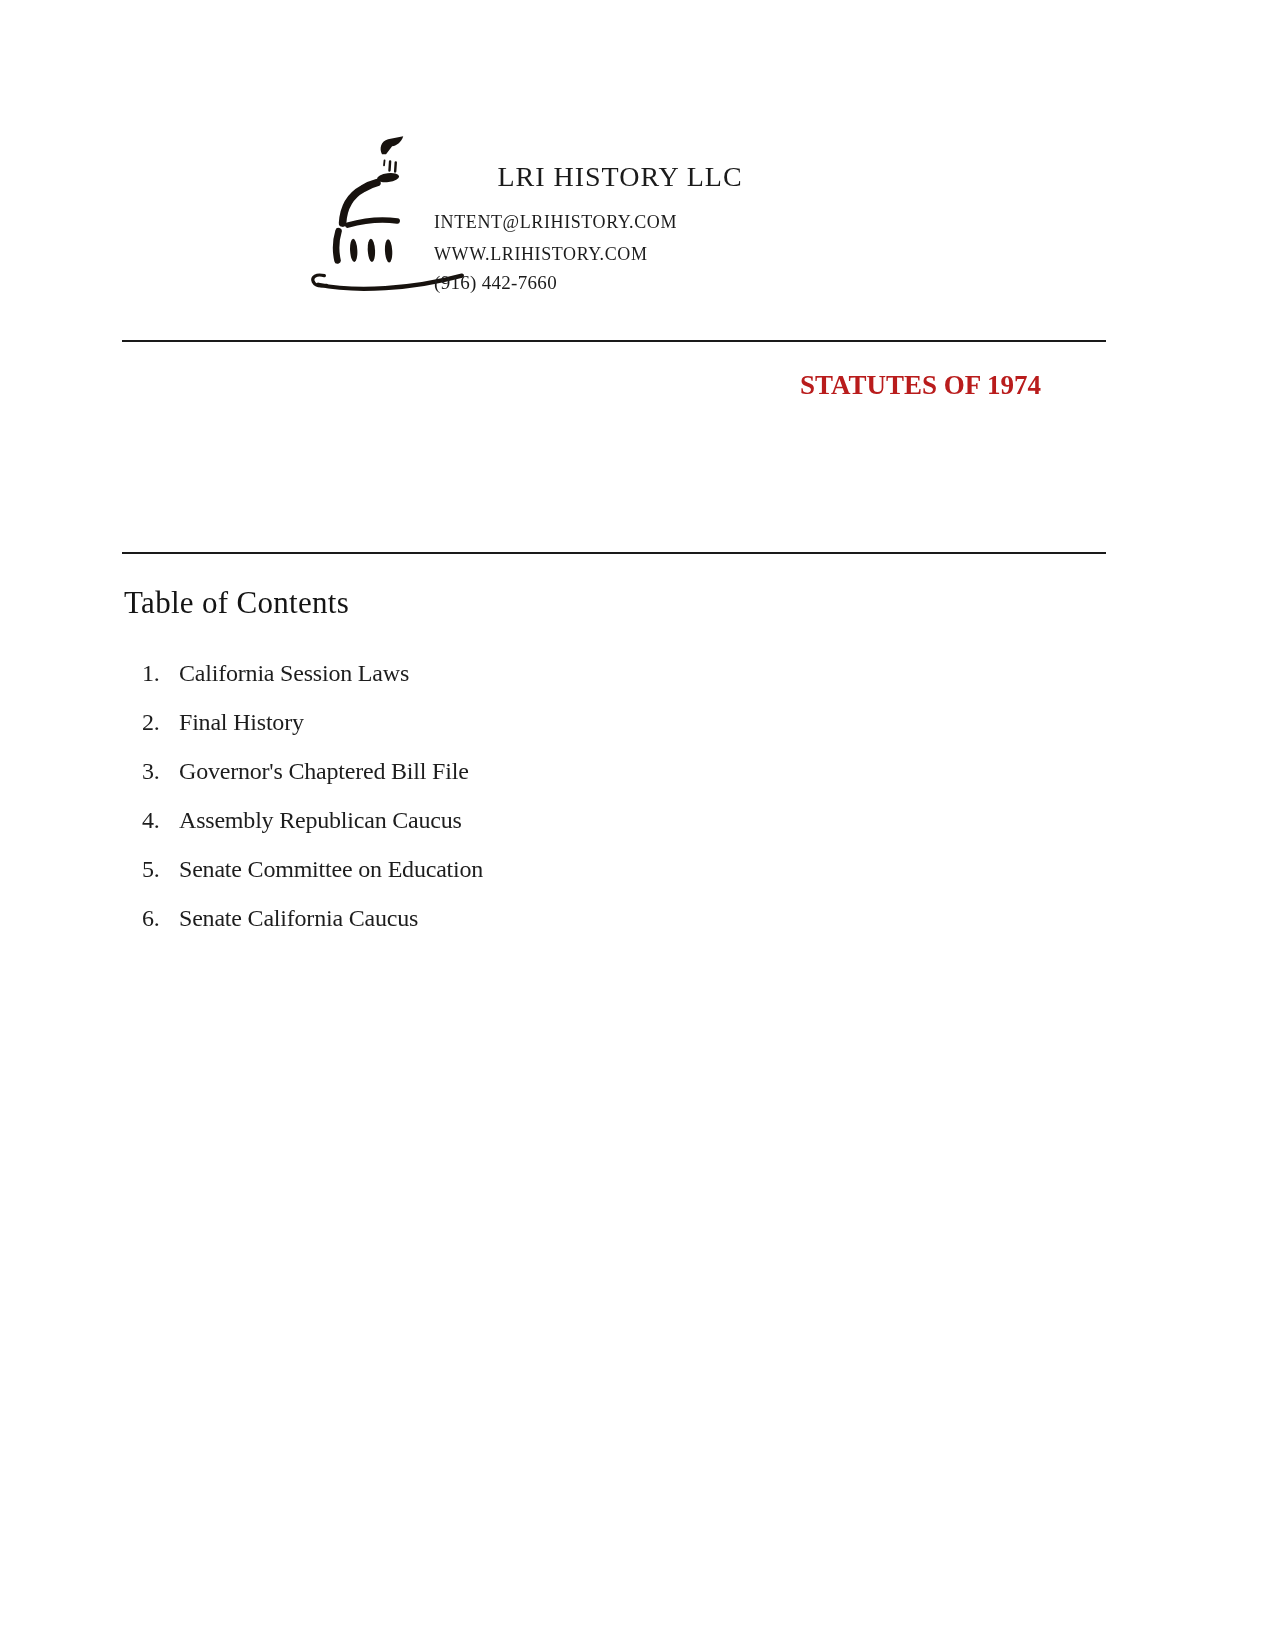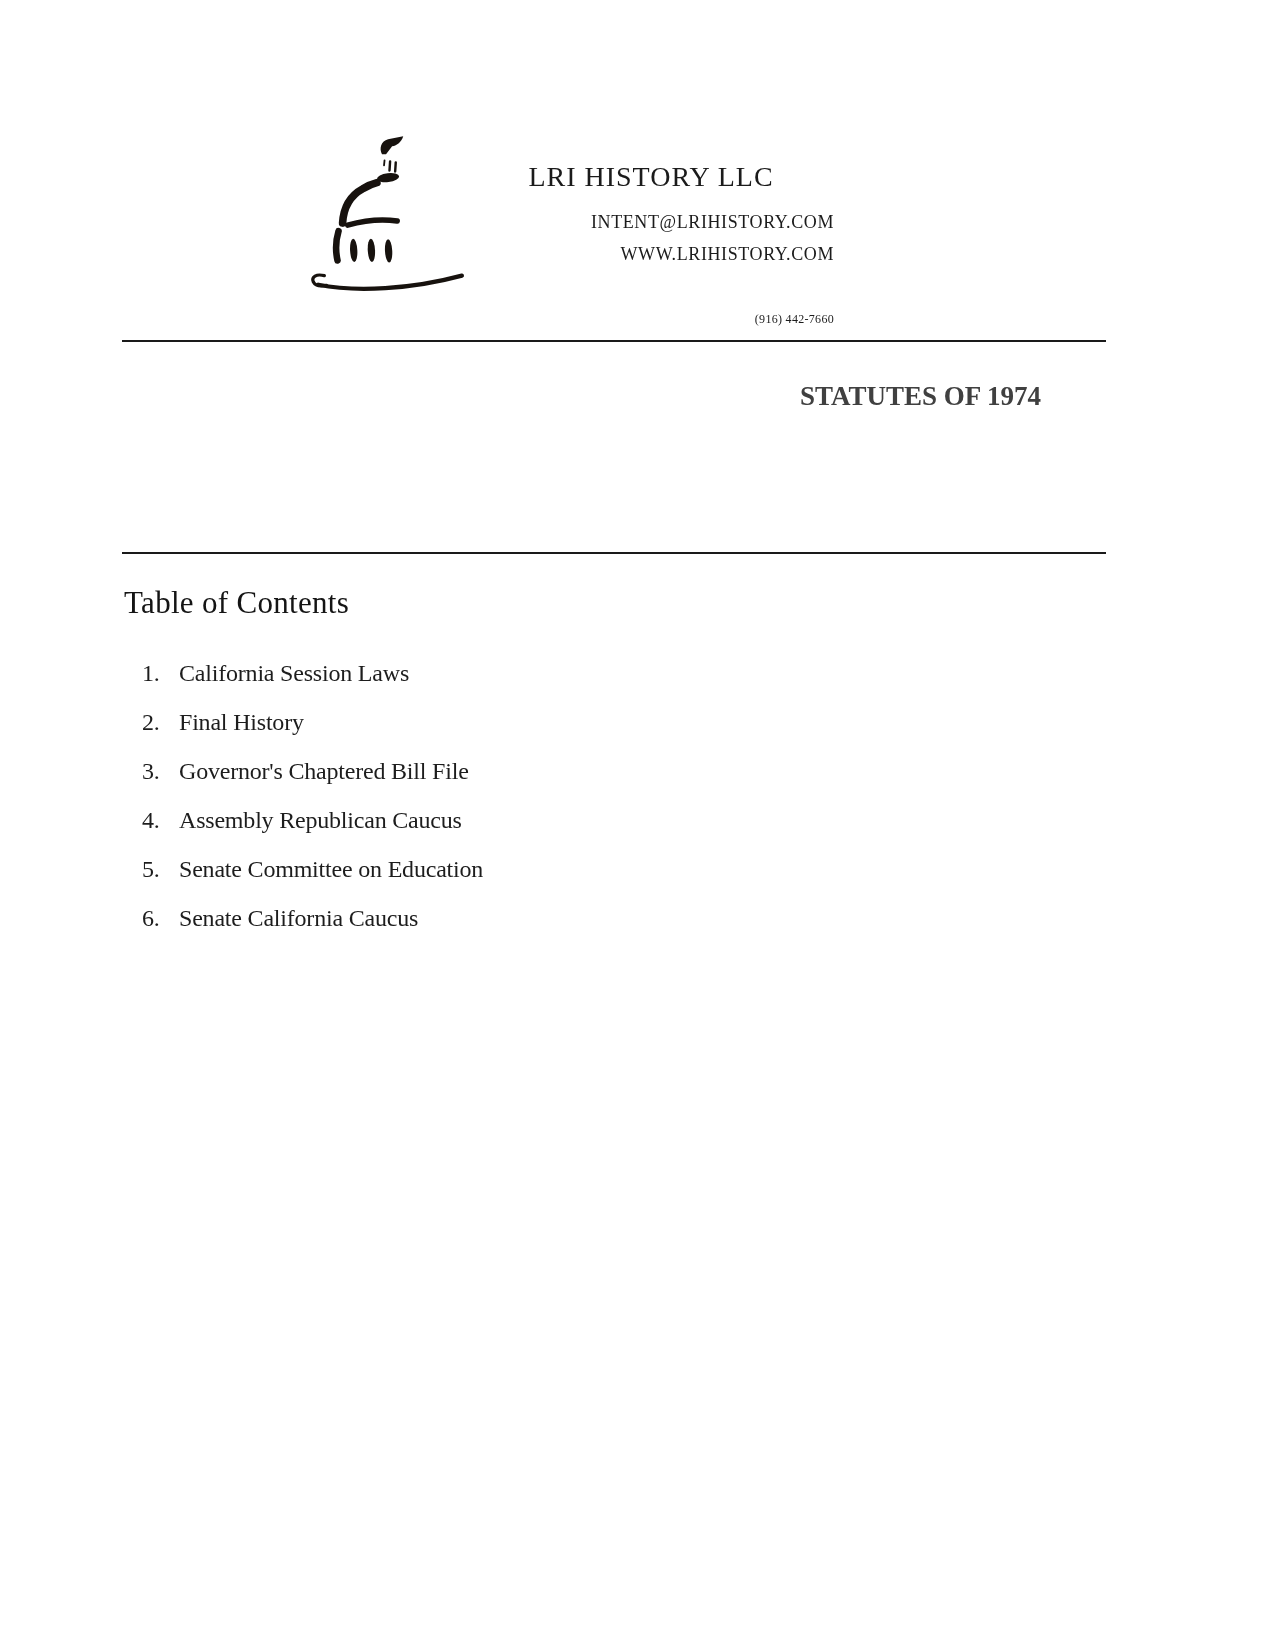--- a/index.html
+++ b/index.html
@@ -9,45 +9,45 @@
     position:relative;
     font-family:"Liberation Serif","DejaVu Serif",serif;
     color:#1c1c1c;
     overflow:hidden;
   }
   .abs { position:absolute; }
 
   
   .logo-wrap { left:290px; top:124px; width:182px; height:182px; }
   .company-name {
-    left:451px; top:161px; width:400px;
+    left:420px; top:161px; width:400px;
     text-align:center; font-size:28px; letter-spacing:1px;
     color:#1b1b1b; white-space:nowrap;
   }
   .contact-line {
-    left:434px; width:400px; text-align:right;
+    left:434px; width:400px; text-align:left;
     font-size:18px; letter-spacing:0.6px; color:#1b1b1b; white-space:nowrap;
   }
   .contact-email   { top:212px; }
   .contact-website { top:244px; }
-  .contact-phone   { top:272px; font-size:12px; letter-spacing:0.3px;margin-top:40px; }
+  .contact-phone   { top:272px; font-size:19px; letter-spacing:0.3px; }
 
   
   .rule { left:122px; width:984px; height:2px; background:#1a1a1a; }
   .rule-top    { top:340px; }
   .rule-bottom { top:552px; }
 
   
   .statutes {
-    right:235px; top:375px;
+    right:235px; top:364px;
     text-align:center;
     font-weight:bold;
     font-size:27px;
     line-height:43px;
-    color:#404040;
+    color:#b91c1c;
   }
   .statute-line { white-space:pre; }
 
   
   .toc-heading {
     left:124px; top:585px;
     font-size:31px; font-weight:normal;
     letter-spacing:0.3px; color:#141414;
     white-space:nowrap;
   }

